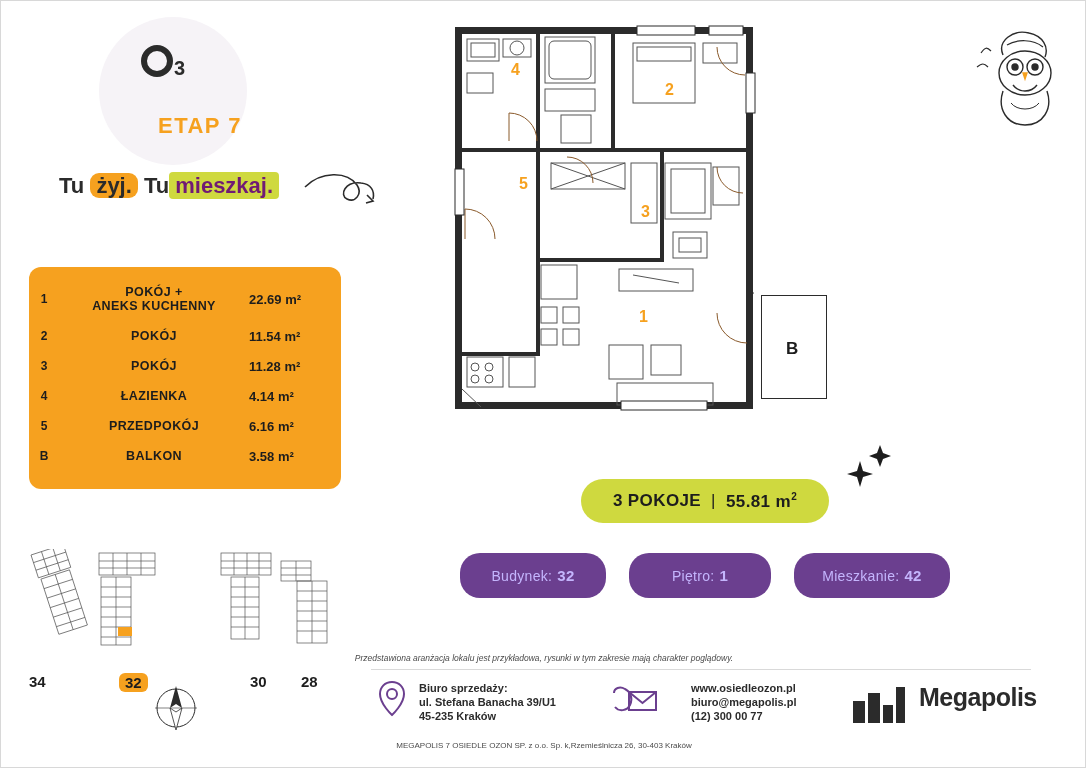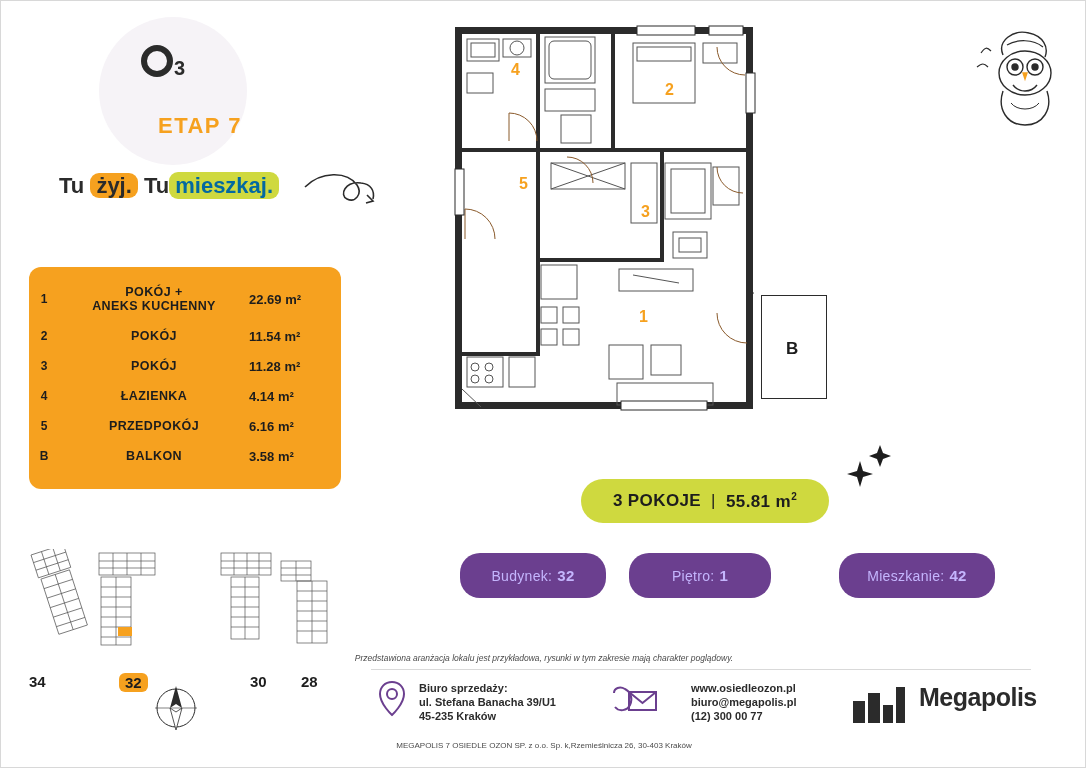--- a/index.html
+++ b/index.html
@@ -41,21 +41,21 @@
 
   
   .slogan {
     position:absolute; left:58px; top:172px;
     font-size:22px; font-weight:bold; color:#2b2b2b;
   }
   .slogan .hl-orange {
     background:#f6a11f; color:#2b2b2b; border-radius:9px; padding:0 6px;
   }
   .slogan .hl-green {
-    background:#cfd93f; color:#0369a1; border-radius:9px; padding:1px 6px;
+    background:#cfd93f; color:#701a75; border-radius:4px; padding:1px 6px;
   }
   .arrow-doodle { position:absolute; left:300px; top:168px; }
 
   
   .room-table {
     position:absolute; left:28px; top:266px; width:312px; height:222px;
     background:#f6a11f; border-radius:12px;
     padding:10px 0;
   }
   .room-row {
@@ -84,21 +84,21 @@
 
   
   .pill {
     position:absolute; height:45px; background:#6b3f8f; border-radius:20px;
     display:flex; align-items:center; justify-content:center;
     color:#c4b5fd; font-size:14px; letter-spacing:0.3px;
   }
   .pill b { font-weight:bold; margin-left:5px; font-size:15px;}
   .pill-building { left:459px; top:552px; width:146px; }
   .pill-floor    { left:628px; top:552px; width:142px; }
-  .pill-flat     { left:838px; top:552px; width:156px;align-items:center; }
+  .pill-flat     { left:793px; top:552px; width:156px;align-items:center; }
 
   
   .sparkles { position:absolute; left:832px; top:440px; }
 
   
   .minis { position:absolute; left:22px; top:548px; width:320px; height:170px; }
   .mini-label {
     position:absolute; font-size:15px; font-weight:bold; color:#1d1d1d;
   }
   .mini-label.active {

